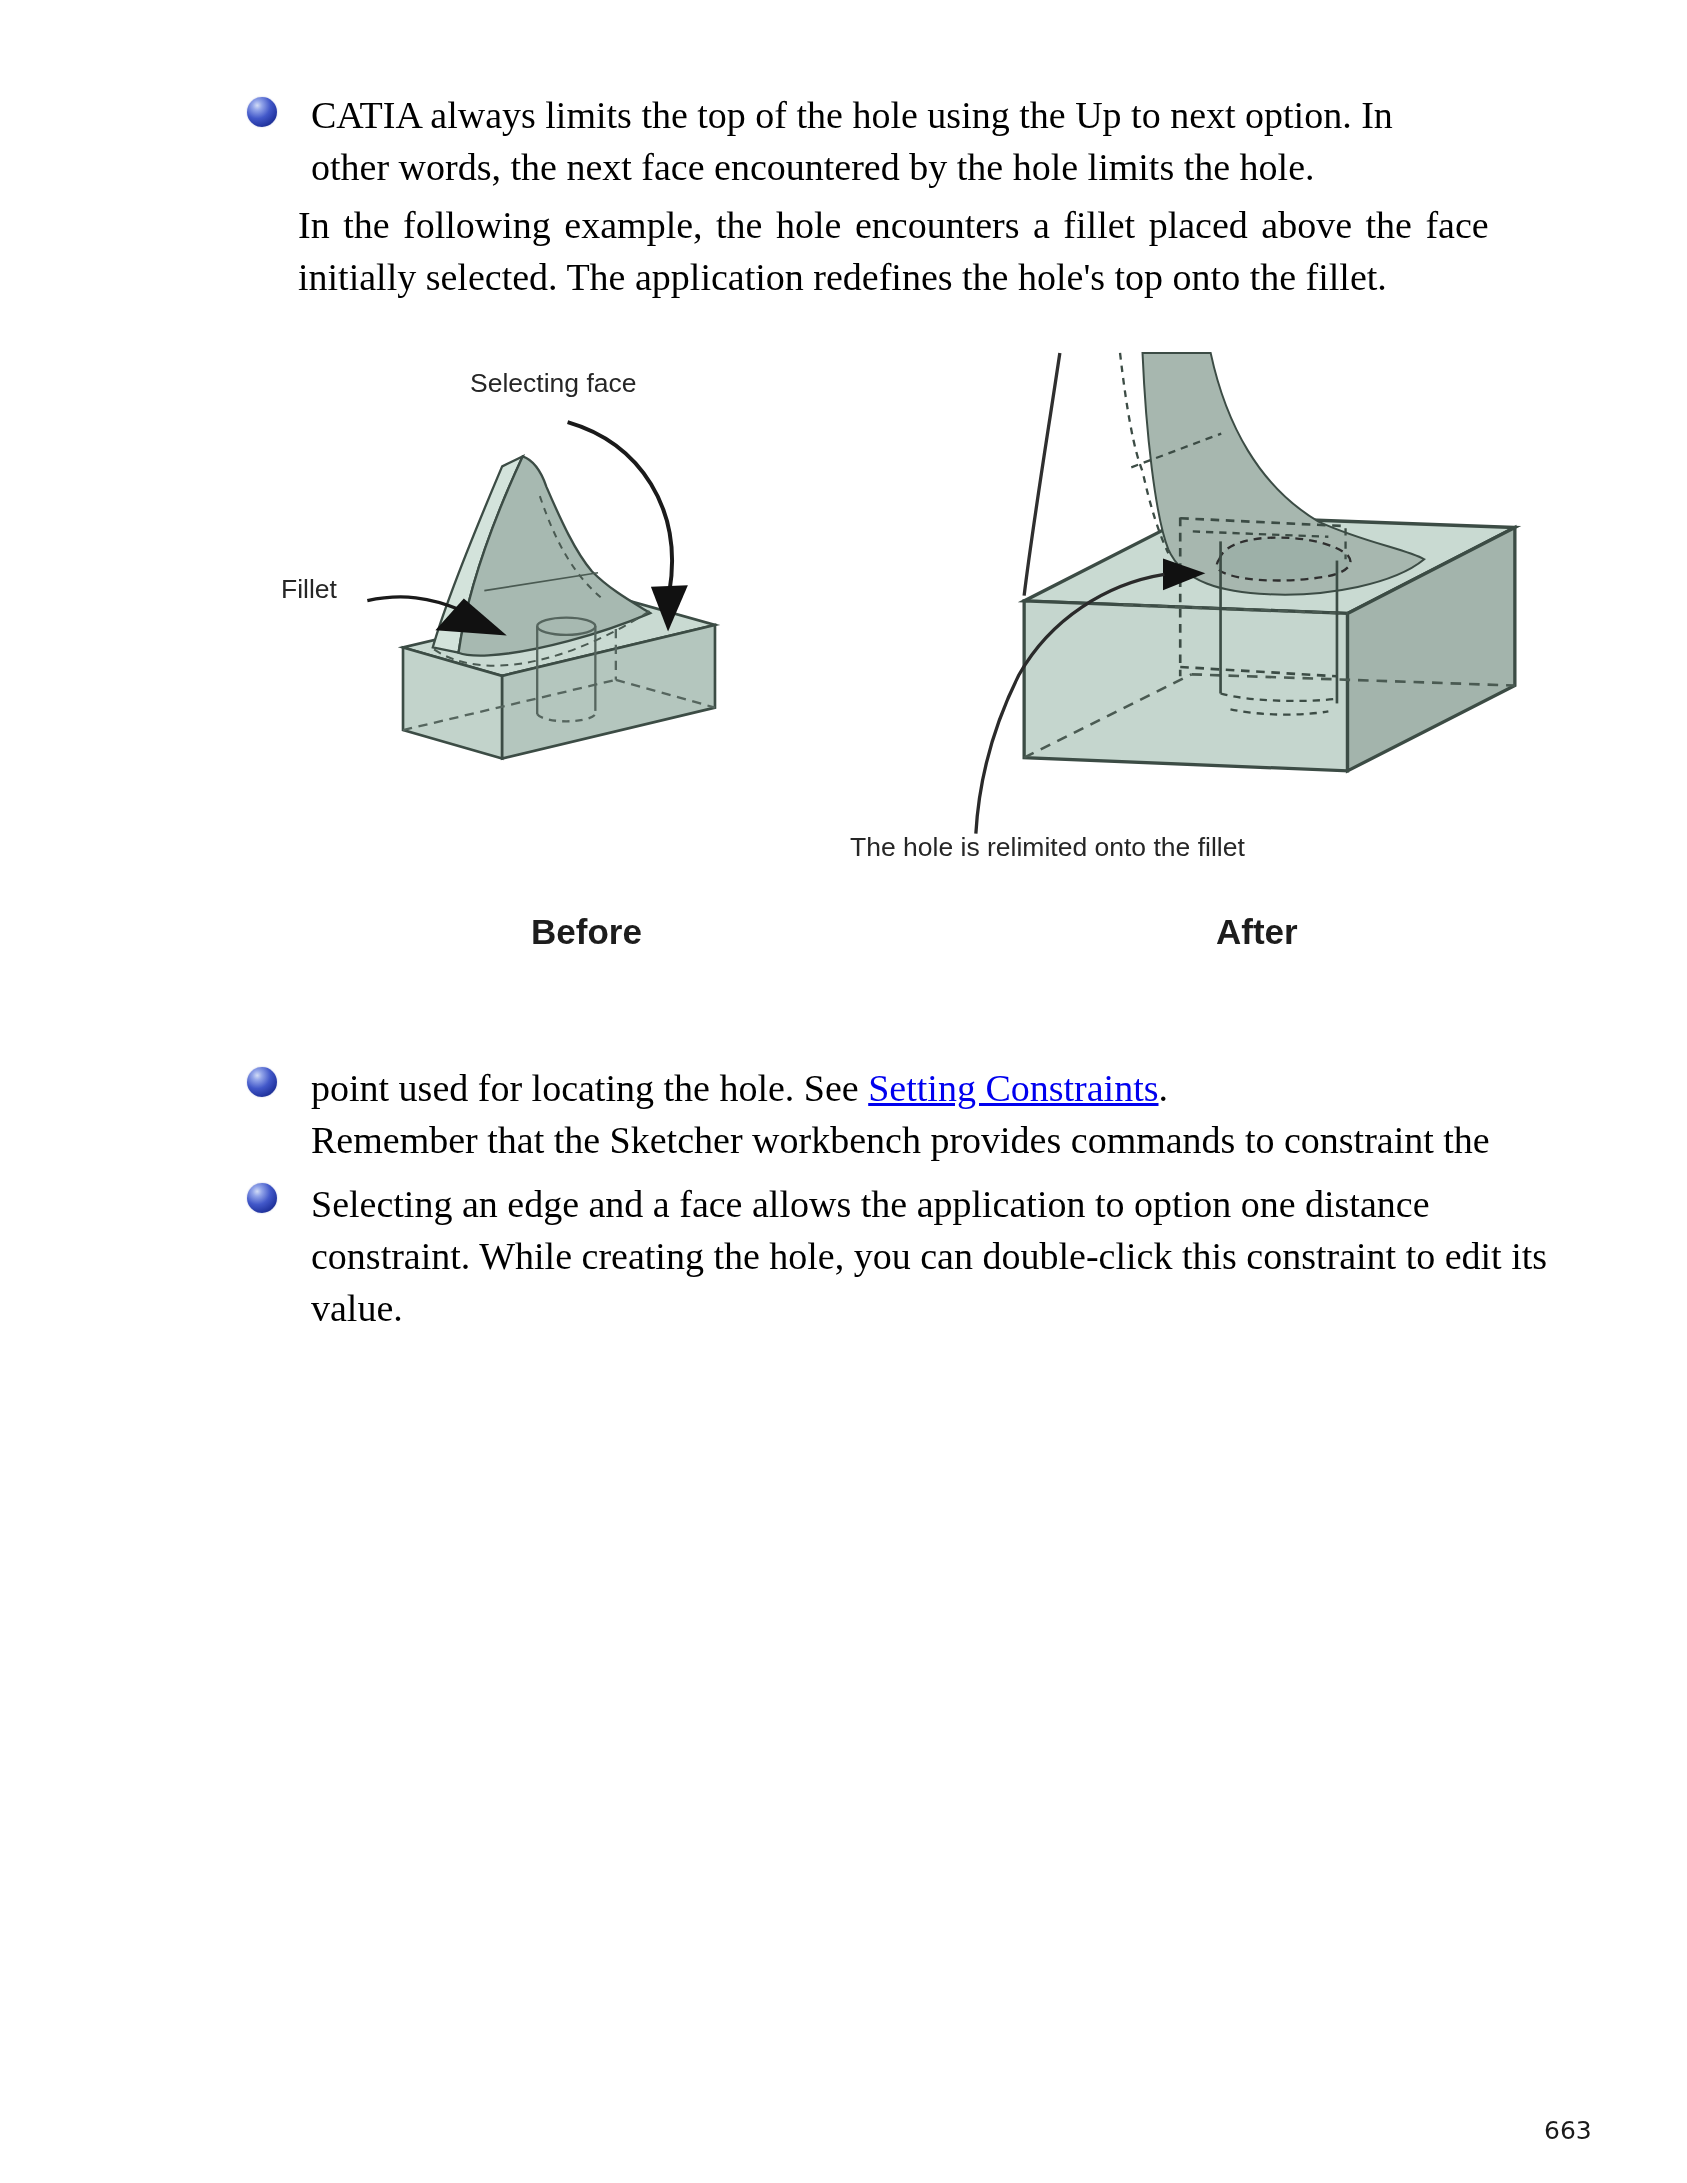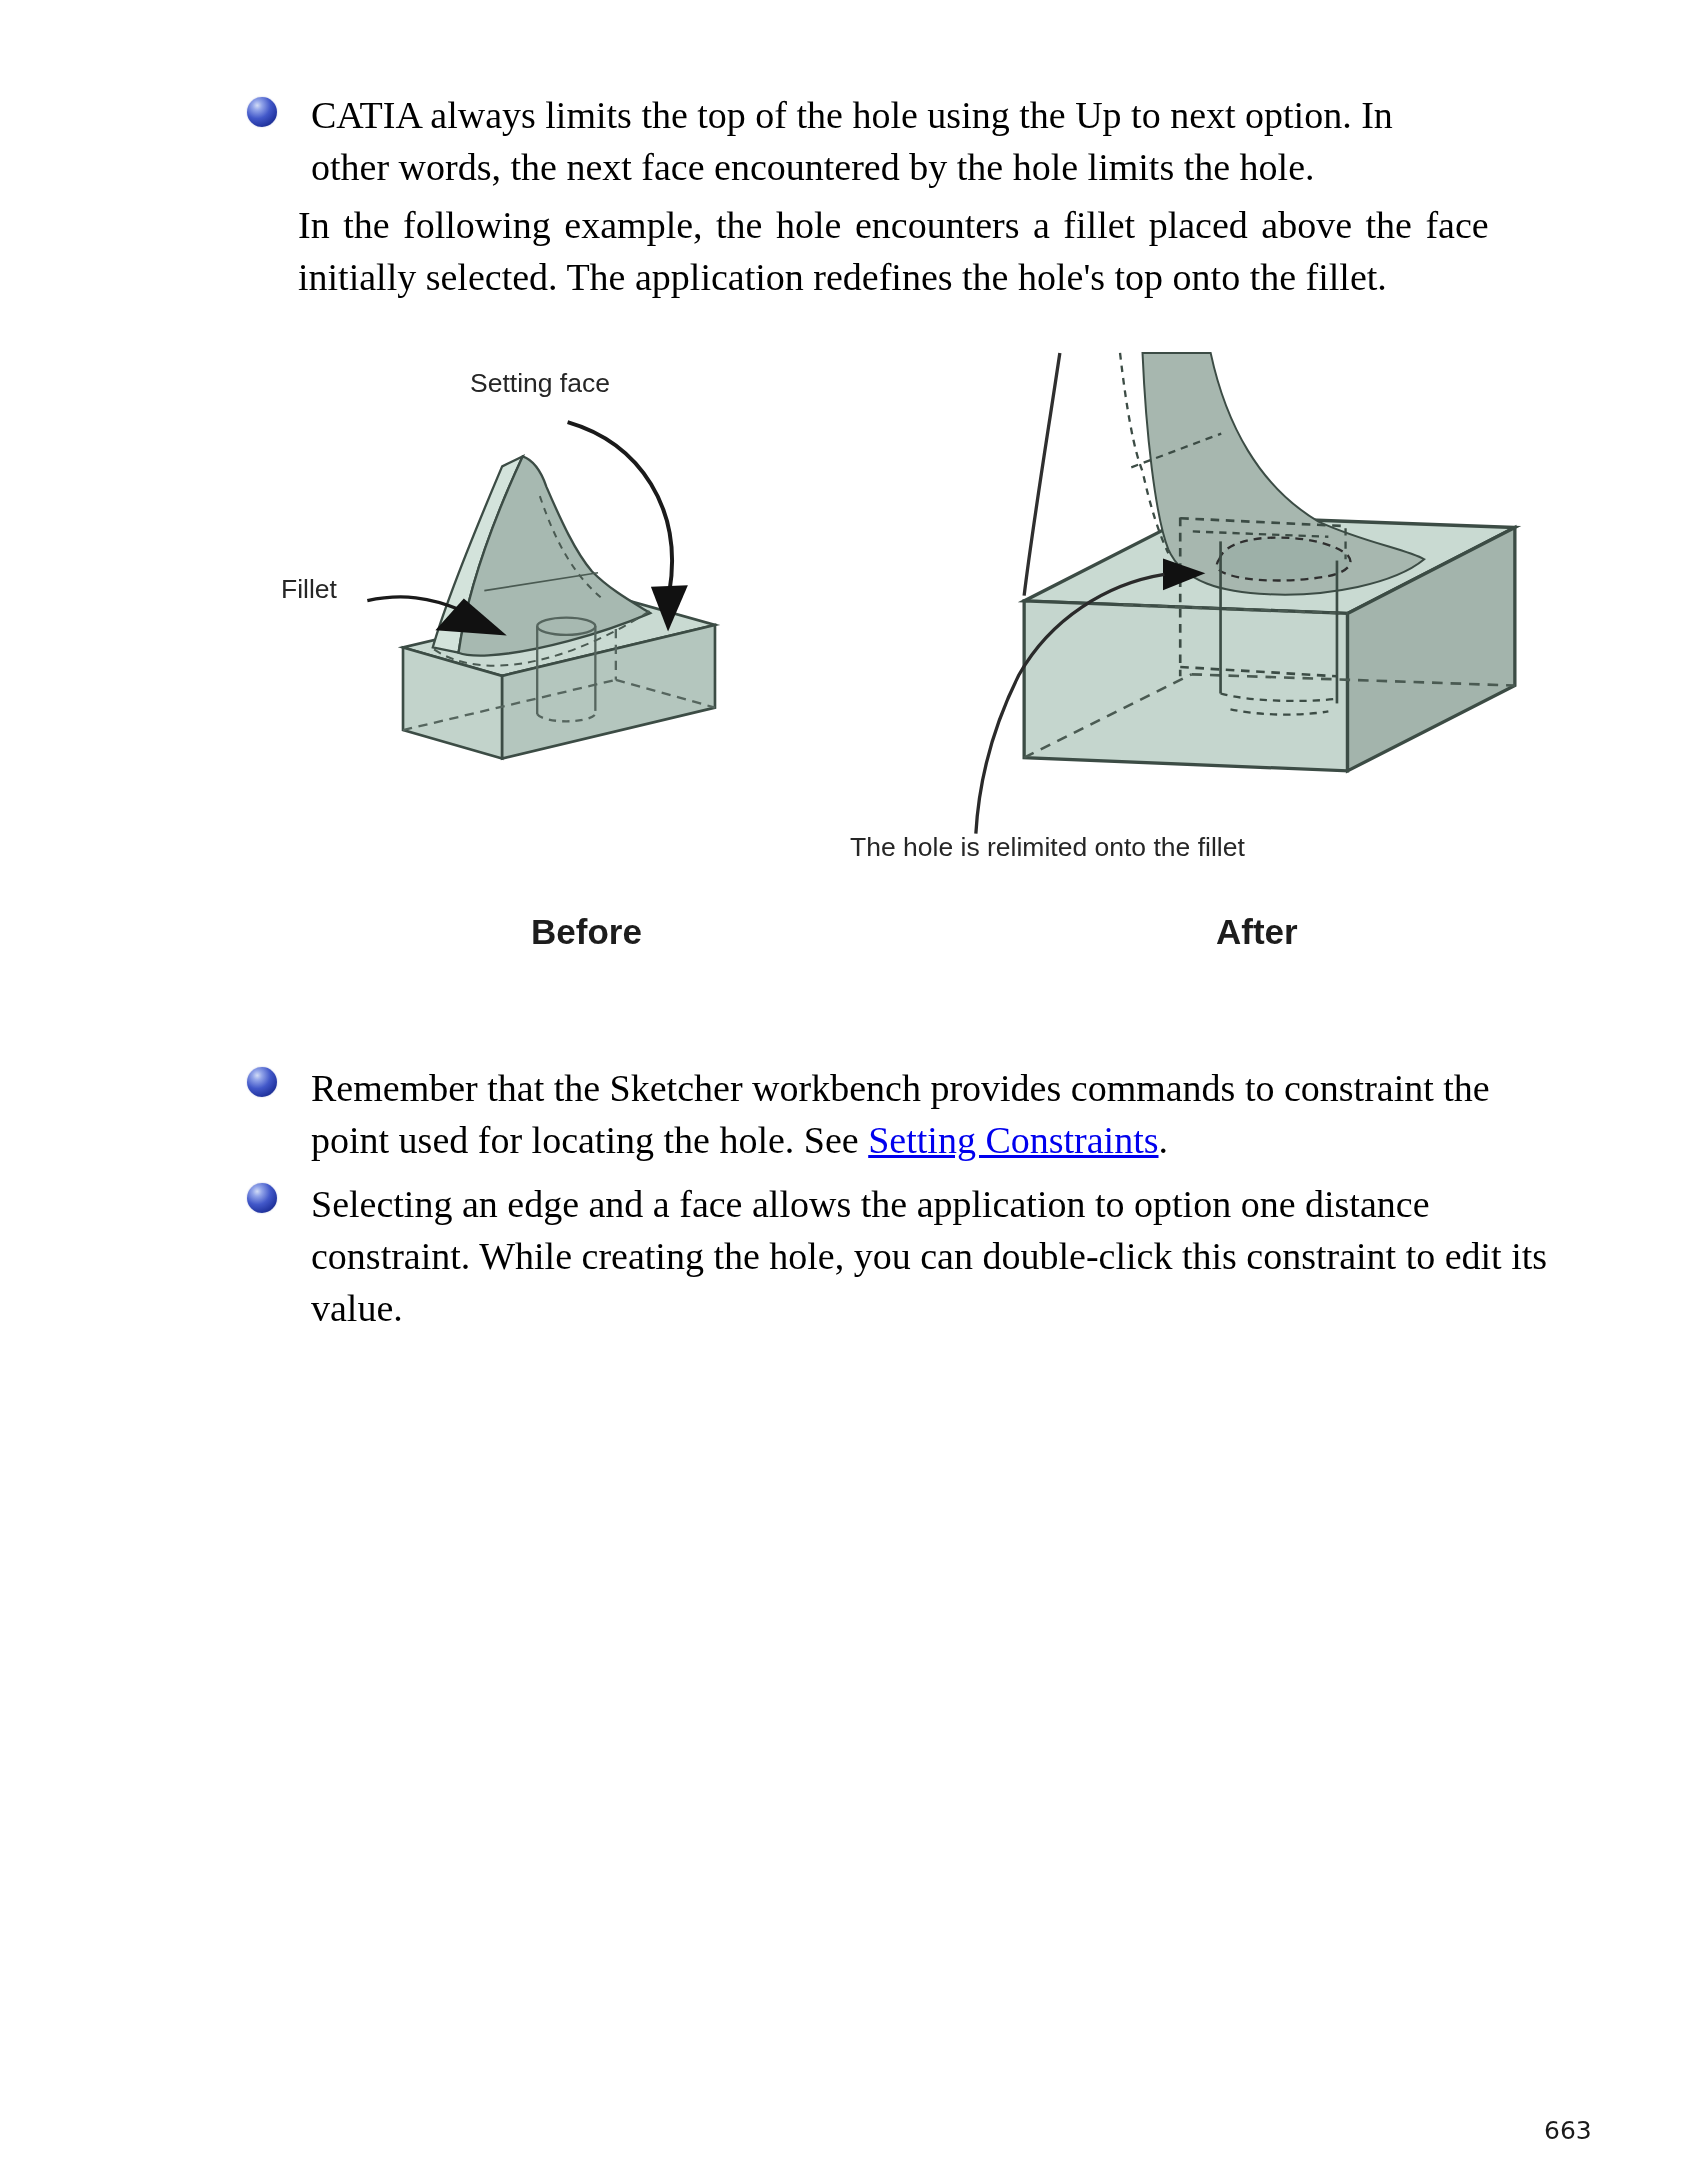--- a/index.html
+++ b/index.html
@@ -128,30 +128,30 @@
       <path d="M 336,508 L 573,522" stroke="#3c4c45" stroke-width="4" stroke-dasharray="13 10"></path>
       <path d="M 397,548 C 440,560 520,562 573,556" stroke="#3c4c45" stroke-width="3.5" stroke-dasharray="11 9"></path>
       <path d="M 412,572 C 460,582 520,582 560,575" stroke="#3c4c45" stroke-width="3.5" stroke-dasharray="11 9"></path>
     </g>
 
     <polygon points="310,344 310,392 374,366" fill="#111111"></polygon>
 
     <path d="M 312,368 C 225,382 140,435 92,520 C 56,592 32,672 27,760" fill="none" stroke="#2a2a2a" stroke-width="5"></path>
   </svg>
 
-  <div class="figlabel" style="left:458px;top:368px;">Setting face</div>
+  <div class="figlabel" style="left:458px;top:368px;">Selecting face</div>
   <div class="figlabel" style="left:269px;top:574px;">Fillet</div>
   <div class="figlabel" style="left:838px;top:832px;">The hole is relimited onto the fillet</div>
   <div class="caption" style="left:519px;top:912px;">Before</div>
   <div class="caption" style="left:1204px;top:912px;">After</div>
 
   <div class="sphere" style="left:235px;top:1067px;"></div>
   <div class="tblock" style="left:299px;top:1062px;">
+    <div class="tline"><span>point used for locating the hole. See </span><span class="doclink">Setting Constraints</span><span>.</span></div>
     <div class="tline">Remember that the Sketcher workbench provides commands to constraint the</div>
-    <div class="tline"><span>point used for locating the hole. See </span><span class="doclink">Setting Constraints</span><span>.</span></div>
   </div>
 
   <div class="sphere" style="left:235px;top:1183px;"></div>
   <div class="tblock" style="left:299px;top:1178px;">
     <div class="tline">Selecting an edge and a face allows the application to option one distance</div>
     <div class="tline">constraint. While creating the hole, you can double-click this constraint to edit its</div>
     <div class="tline">value.</div>
   </div>
 
   <div class="pagenum" style="left:1532px;top:2116px;">663</div>

